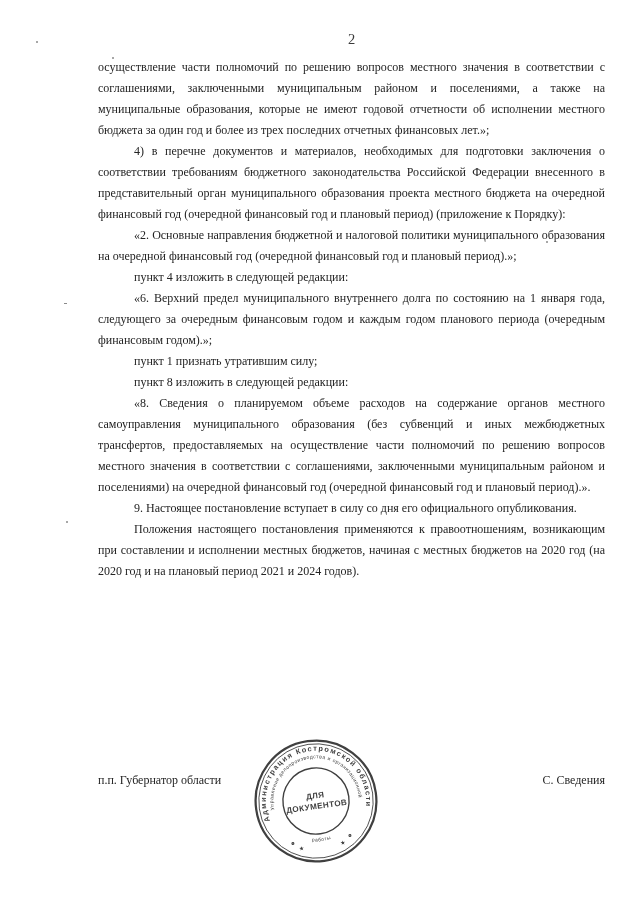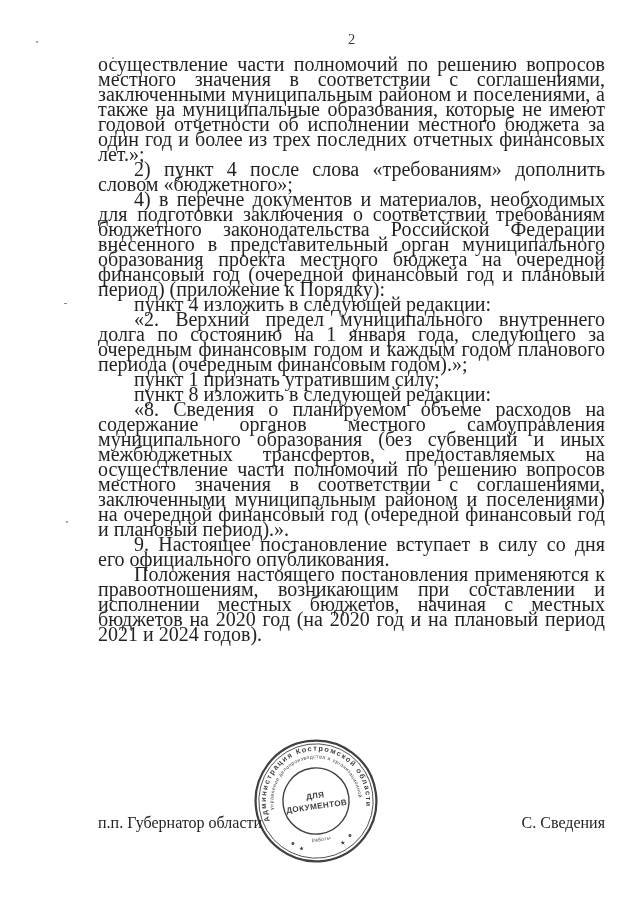--- a/index.html
+++ b/index.html
@@ -23,40 +23,40 @@
     width: 507px;
     text-align: center;
     font-size: 14.5px;
     color: #3a3a3a;
   }
   .body-text {
     position: absolute;
     top: 57px;
     left: 98px;
     width: 507px;
-    font-size: 20px;
-    line-height: 15px;
+    font-size: 12px;
+    line-height: 21px;
     text-align: justify;
   }
   .body-text p {
     margin: 0;
     padding: 0;
     text-indent: 36px;
   }
   .body-text p.noindent {
     text-indent: 0;
   }
   .signature-row {
     position: absolute;
-    top: 814px;
+    top: 773px;
     left: 98px;
     width: 507px;
     display: flex;
     justify-content: space-between;
-    font-size: 16px;
+    font-size: 12px;
     text-align: right;
   }
   .stamp {
     position: absolute;
     left: 252px;
     top: 737px;
     width: 128px;
     height: 128px;
     transform: rotate(-8deg);
     opacity: 0.88;
@@ -96,24 +96,24 @@
 </style>
 </head>
 <body>
 
 <div class="page">
 
   <div class="page-number">2</div>
 
   <div class="body-text">
     <p class="noindent">осуществление части полномочий по решению вопросов местного значения в соответствии с соглашениями, заключенными муниципальным районом и поселениями, а также на муниципальные образования, которые не имеют годовой отчетности об исполнении местного бюджета за один год и более из трех последних отчетных финансовых лет.»;</p>
-    <p>2) пункт 4 после слова «требованиям» дополнить словом «бюджетного»;</p>
     <p>4) в перечне документов и материалов, необходимых для подготовки заключения о соответствии требованиям бюджетного законодательства Российской Федерации внесенного в представительный орган муниципального образования проекта местного бюджета на очередной финансовый год (очередной финансовый год и плановый период) (приложение к Порядку):</p>
+    <p>«2. Основные направления бюджетной и налоговой политики муниципального образования на очередной финансовый год (очередной финансовый год и плановый период).»;</p>
     <p>пункт 4 изложить в следующей редакции:</p>
-    <p>«2. Верхний предел муниципального внутреннего долга по состоянию на 1 января года, следующего за очередным финансовым годом и каждым годом планового периода (очередным финансовым годом).»;</p>
+    <p>«6. Верхний предел муниципального внутреннего долга по состоянию на 1 января года, следующего за очередным финансовым годом и каждым годом планового периода (очередным финансовым годом).»;</p>
     <p>пункт 1 признать утратившим силу;</p>
     <p>пункт 8 изложить в следующей редакции:</p>
     <p>«8. Сведения о планируемом объеме расходов на содержание органов местного самоуправления муниципального образования (без субвенций и иных межбюджетных трансфертов, предоставляемых на осуществление части полномочий по решению вопросов местного значения в соответствии с соглашениями, заключенными муниципальным районом и поселениями) на очередной финансовый год (очередной финансовый год и плановый период).».</p>
     <p>9. Настоящее постановление вступает в силу со дня его официального опубликования.</p>
     <p>Положения настоящего постановления применяются к правоотношениям, возникающим при составлении и исполнении местных бюджетов, начиная с местных бюджетов на 2020 год (на 2020 год и на плановый период 2021 и 2024 годов).</p>
   </div>
 
   <div class="signature-row">
     <span>п.п. Губернатор области</span>
     <span>С. Сведения</span>

